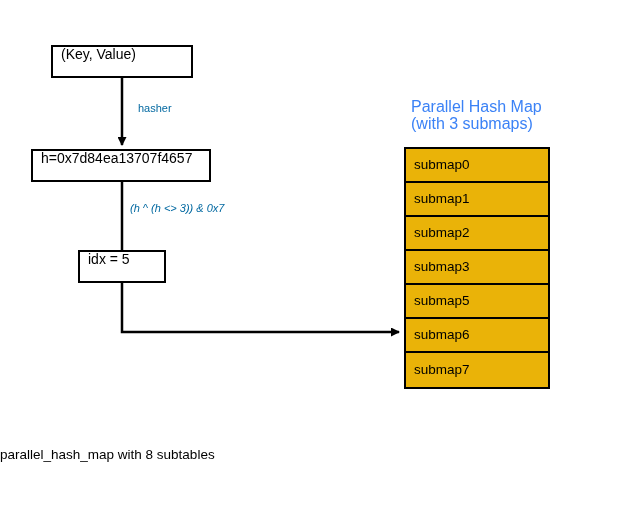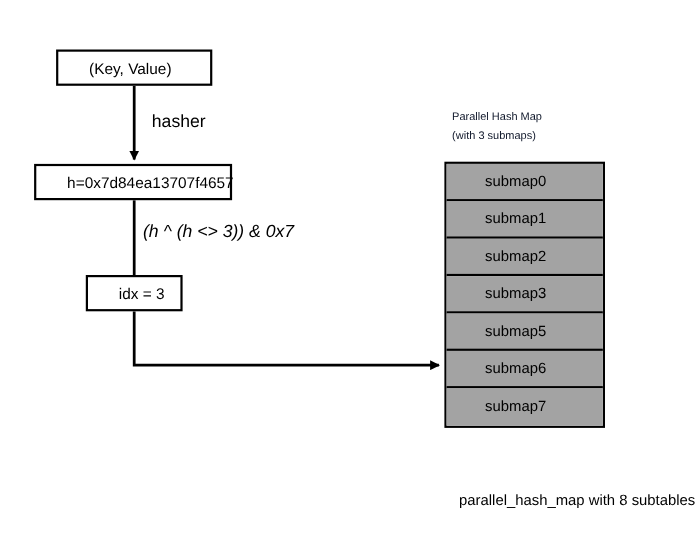--- a/index.html
+++ b/index.html
@@ -17,91 +17,90 @@
     height: 505px;
     background: #ffffff;
     overflow: hidden;
   }
   .node-box {
     position: absolute;
     box-sizing: border-box;
     border: 2px solid #000000;
     background: #ffffff;
     display: flex;
-    align-items: center;
     font-size: 14px;
     line-height: 1;
     color: #000000;
-    padding-left: 28px;
+    padding-left: 8px;
     white-space: nowrap;
   }
   #box-key-value { left: 51px;  top: 45px;  width: 142px; height: 33px; }
   #box-hash      { left: 31px;  top: 149px; width: 180px; height: 33px; }
   #box-idx       { left: 78px;  top: 250px; width: 88px;  height: 33px; }
 
   .edge-label {
     position: absolute;
-    font-size: 16px;
+    font-size: 11px;
     line-height: 1;
-    color: #000000;
+    color: #0369a1;
     white-space: nowrap;
   }
   #label-hasher  { left: 138px; top: 103px; }
   #label-formula { left: 130px; top: 203px; font-style: italic; }
 
   #table-caption {
     position: absolute;
     left: 411px;
     top: 98px;
-    font-size: 10px;
+    font-size: 16px;
     line-height: 17px;
     white-space: nowrap;
-    color: #0f172a;
+    color: #3b82f6;
   }
 
   #submap-table {
     position: absolute;
     left: 404px;
     top: 147px;
     width: 146px;
     box-sizing: border-box;
     border: 2px solid #000000;
     background: #ffffff;
   }
   .submap-row {
     box-sizing: border-box;
     height: 34px;
     border-bottom: 2px solid #000000;
     display: flex;
     align-items: center;
     justify-content: flex-start;
-    padding-left: 35px;
+    padding-left: 8px;
     font-size: 13.5px;
     line-height: 1;
     color: #000000;
     white-space: nowrap;
-    background: #a3a3a3;
+    background: #eab308;
   }
   .submap-row:last-child { border-bottom: none; }
 
   svg#connectors {
     position: absolute;
     left: 0;
     top: 0;
     width: 632px;
     height: 505px;
     pointer-events: none;
   }
 
   #figure-caption {
     position: absolute;
     left: 0;
     top: 448px;
     width: 632px;
-    text-align: right;
+    text-align: left;
     font-size: 13.5px;
     line-height: 1;
     color: #000000;
   }
 </style>
 </head>
 <body>
 
 <div id="canvas">
 
@@ -125,21 +124,21 @@
 
   <div class="edge-label" id="label-hasher">hasher</div>
 
   <div class="node-box" id="box-hash">
     <span>h=0x7d84ea13707f4657</span>
   </div>
 
   <div class="edge-label" id="label-formula">(h ^ (h &lt;&gt; 3)) &amp; 0x7</div>
 
   <div class="node-box" id="box-idx">
-    <span>idx = 3</span>
+    <span>idx = 5</span>
   </div>
 
   <div id="table-caption">
     <div>Parallel Hash Map</div>
     <div>(with 3 submaps)</div>
   </div>
 
   <div id="submap-table">
       <div class="submap-row">
         <span>submap0</span>

